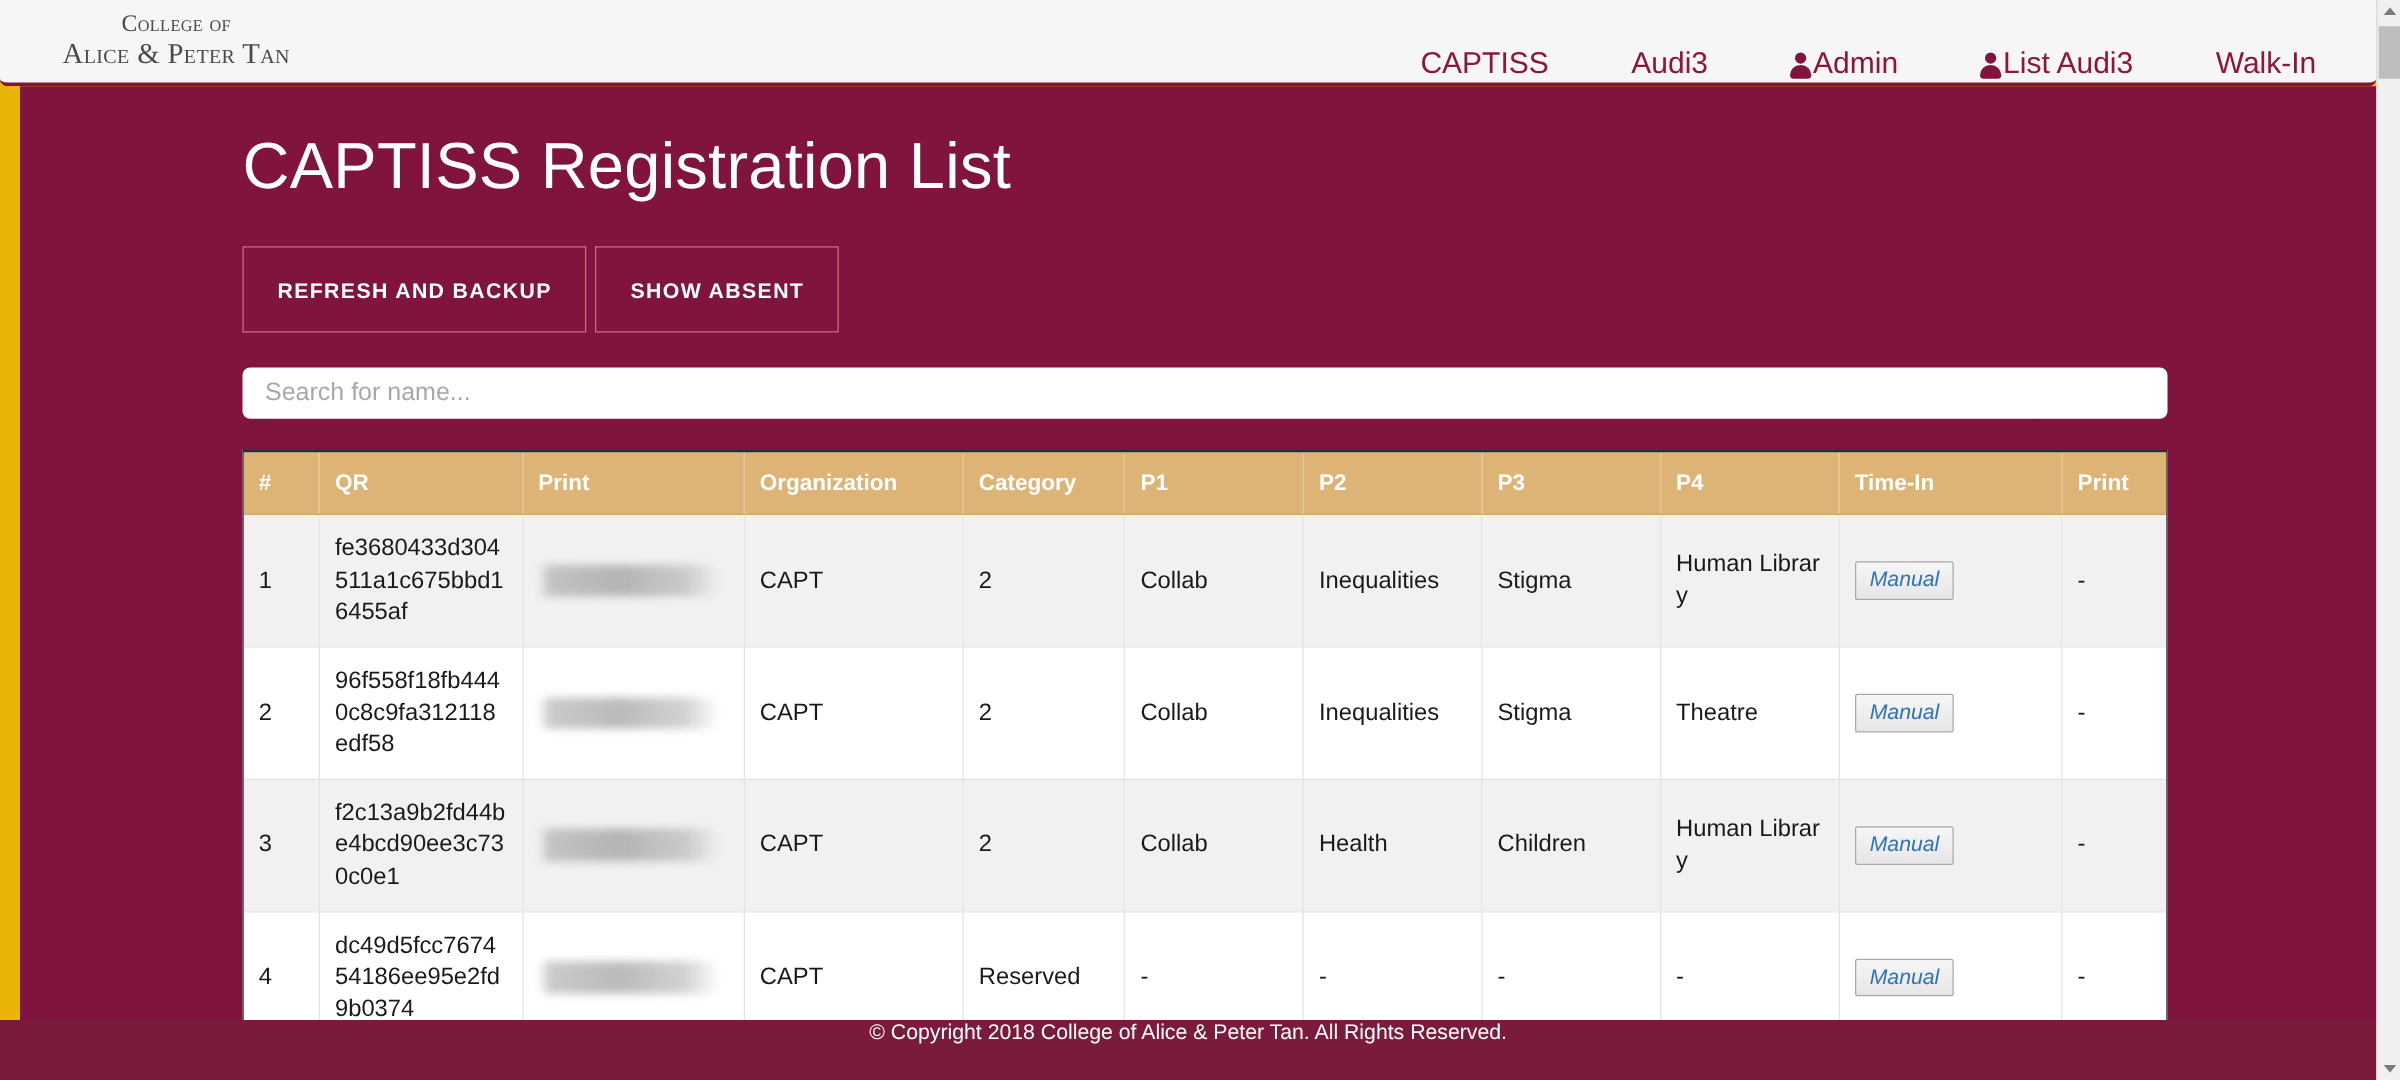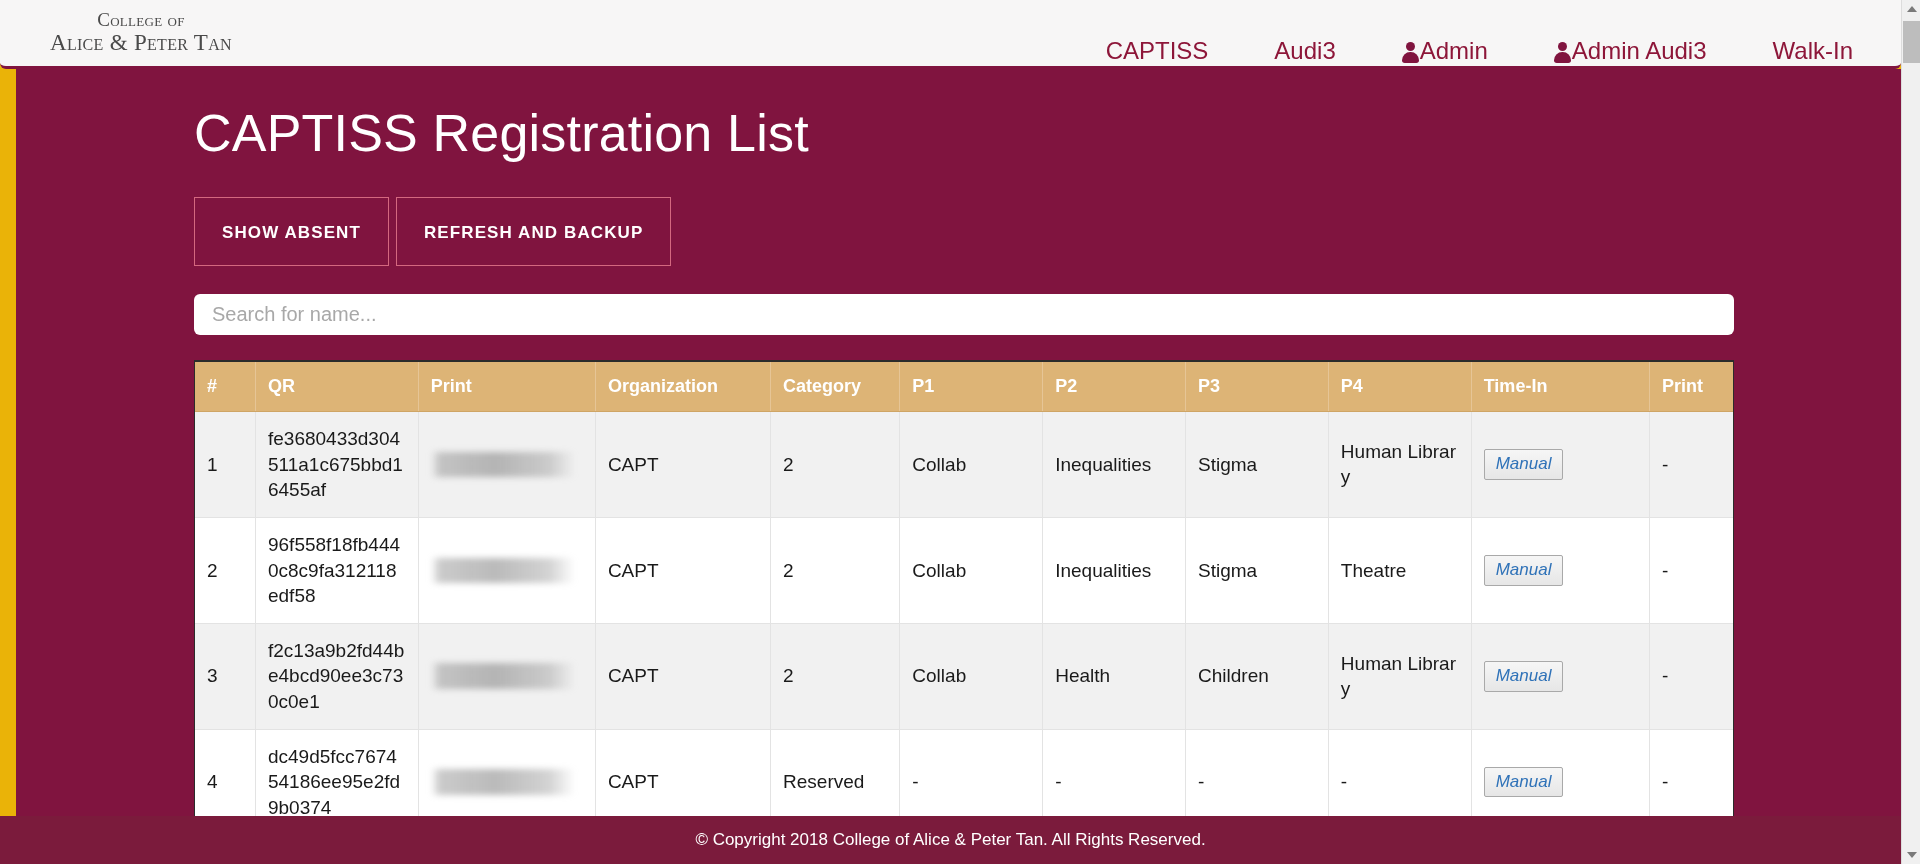--- a/index.html
+++ b/index.html
@@ -246,21 +246,20 @@
   
   #footer {
     position: absolute;
     left: 0; bottom: 0;
     width: 1901px;
     height: 48px;
     background: #7b1b3c;
     color: #ffffff;
     font-size: 17px;
     display: flex;
-    align-items: center;
     justify-content: center;
     z-index: 60;
   }
 </style>
 </head>
 <body>
 
 <div id="viewport">
 
   <div id="navbar">
@@ -275,35 +274,35 @@
       </a>
       <a class="navlink">
         <span>Audi3</span>
       </a>
       <a class="navlink">
         <span class="user-glyph"></span>
         <span>Admin</span>
       </a>
       <a class="navlink">
         <span class="user-glyph"></span>
-        <span>Admin Audi3</span>
+        <span>List Audi3</span>
       </a>
       <a class="navlink">
         <span>Walk-In</span>
       </a>
     </div>
   </div>
 
   <div id="content">
 
     <h1 class="page-title">CAPTISS Registration List</h1>
 
     <div class="btn-row">
+      <button class="outline-btn">REFRESH AND BACKUP</button>
       <button class="outline-btn">SHOW ABSENT</button>
-      <button class="outline-btn">REFRESH AND BACKUP</button>
     </div>
 
     <div class="search-wrap">
       <input class="search-input" type="text" placeholder="Search for name..." style="">
     </div>
 
     <div class="table-wrap">
       <table class="reg">
         <colgroup>
           <col class="col-idx">

